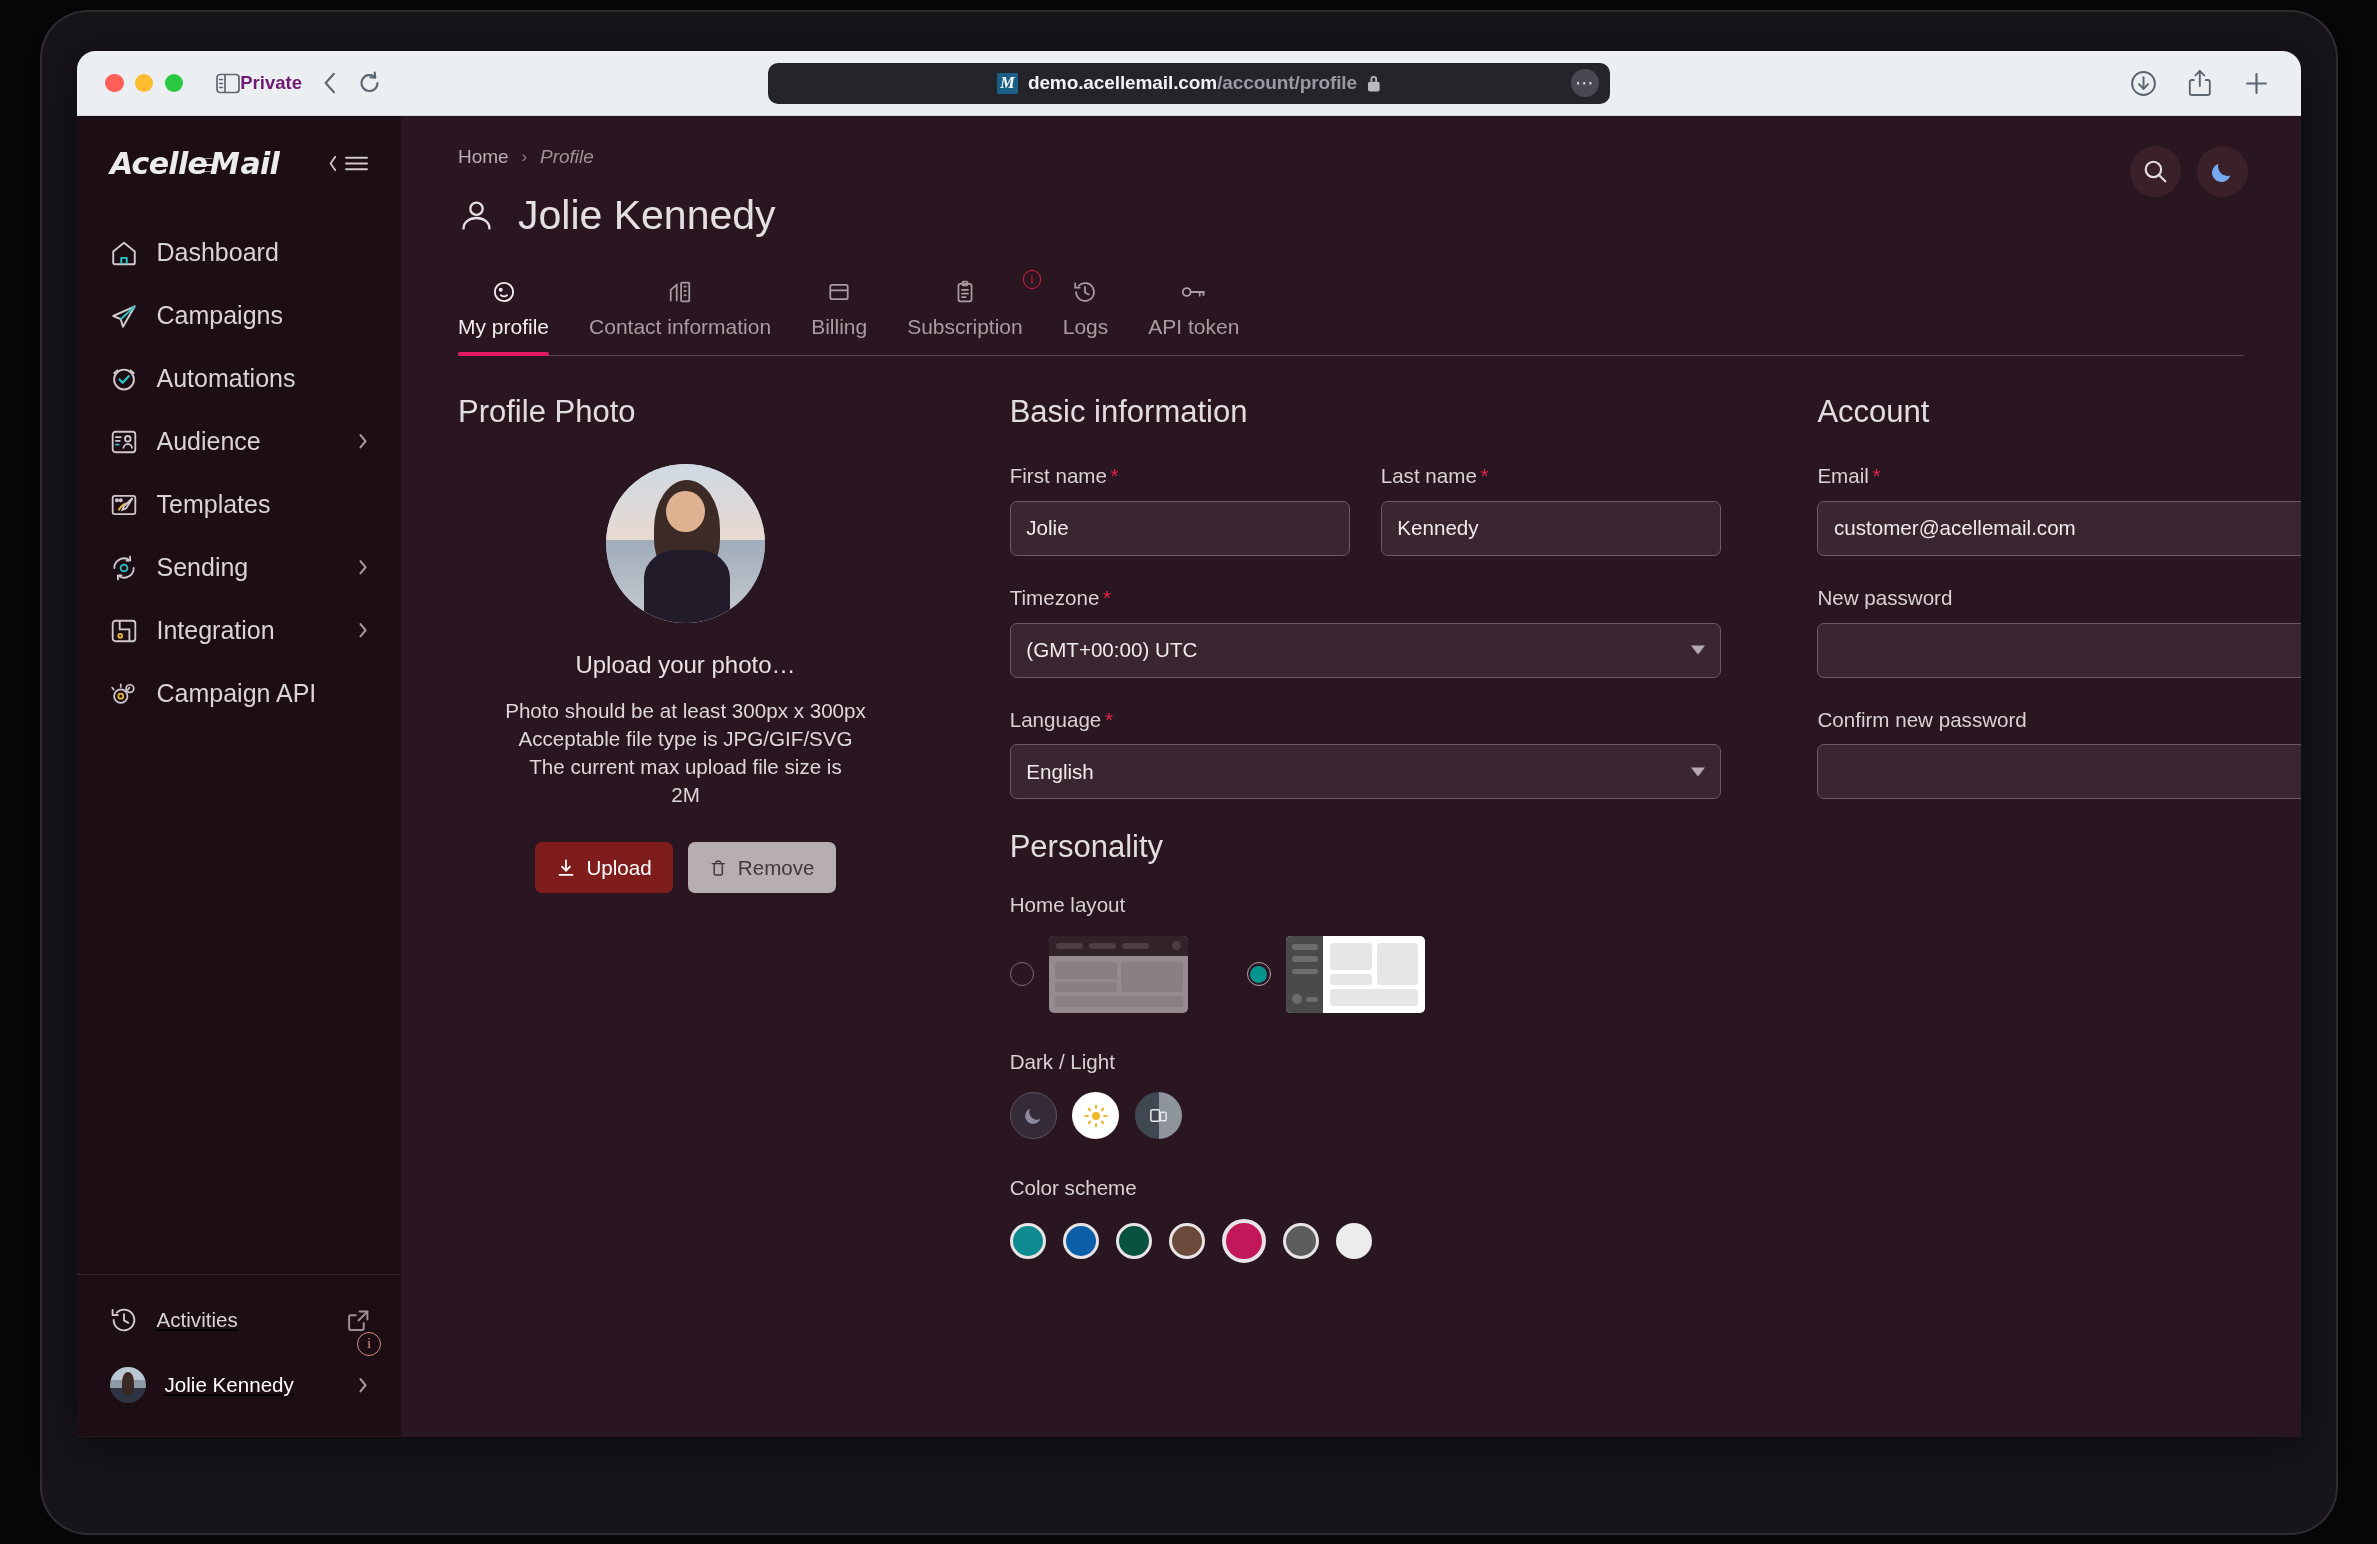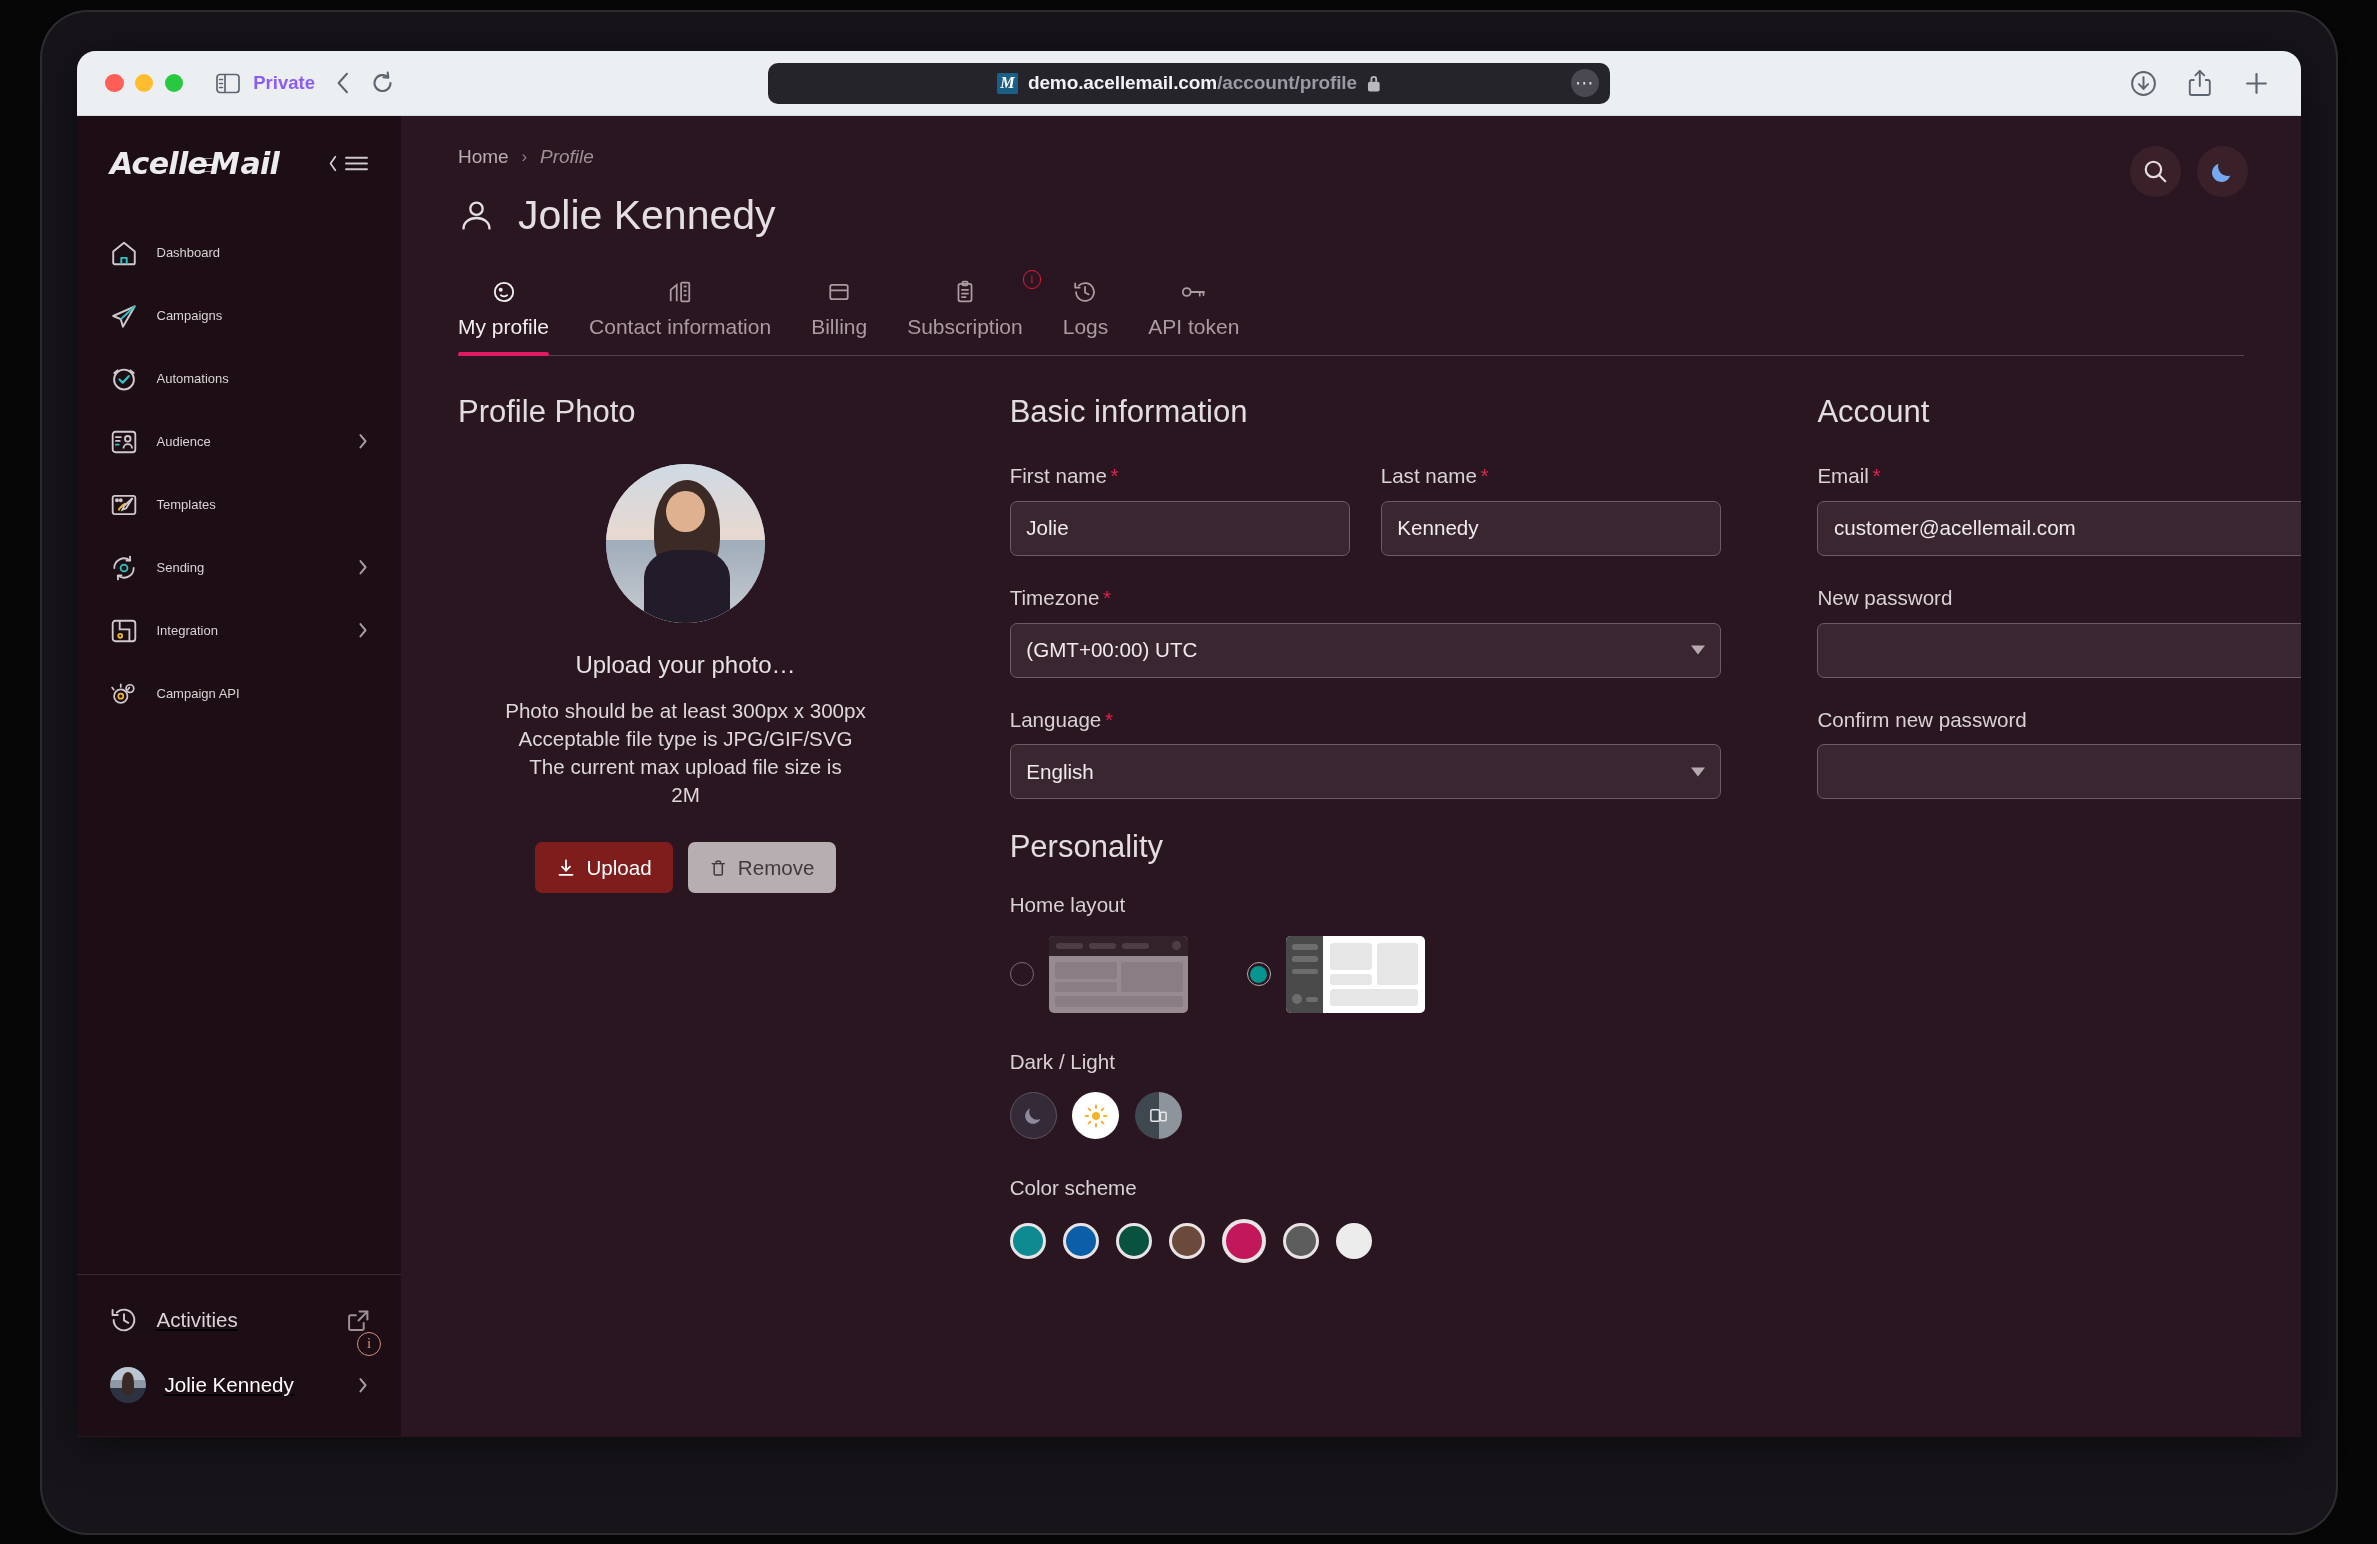--- a/index.html
+++ b/index.html
@@ -41,22 +41,22 @@
     border-bottom: 0.7px solid #d6dbdf;
   }
   .lights { display: flex; gap: 11.4px; margin-left: 28px; }
   .light { width: 18.5px; height: 18.5px; border-radius: 50%; }
   .l-red { background: #ff5f57; }
   .l-yellow { background: #febc2e; }
   .l-green { background: #28c840; }
 
   .chrome-left { display: flex; align-items: center; gap: 18.5px; margin-left: 33px; }
   .chrome-btn {
-    display: flex; align-items: center; gap: 13px;
-    color: #8b5cf6; font-size: 18.5px; font-weight: 600;
+    display: flex; align-items: center; gap: 0;
+    color: #701a75; font-size: 18.5px; font-weight: 600;
   }
   .ico { display: inline-flex; align-items: center; justify-content: center; }
 
   .urlwrap {
     position: absolute; left: 50%; transform: translateX(-50%);
     width: 842px; height: 41px;
   }
   .urlbar {
     width: 100%; height: 100%;
     background: #26242b; border-radius: 10px;
@@ -106,21 +106,21 @@
     content: ""; position: absolute; left: -12.8px; top: 50%;
     width: 15.6px; height: 2.1px; background: #ececee;
     box-shadow: 0 -6.4px 0 -0.7px #ececee, 0 6.4px 0 -0.7px #ececee;
   }
   .collapse { display: flex; align-items: center; gap: 3.6px; cursor: pointer; }
 
   .nav { margin-top: 40px; flex: 1; }
   .nav-item {
     display: flex; align-items: center; gap: 18.5px;
     padding: 0 31px 0 33px; height: 63px;
-    color: #d9d4d6; font-size: 13px; cursor: pointer;
+    color: #d9d4d6; font-size: 25px; cursor: pointer;
   }
   .nav-item .label { flex: 1; }
 
   .side-foot { border-top: 0.7px solid #3a2630; padding: 12.8px 0 18.5px; text-decoration: underline; }
   .foot-item {
     display: flex; align-items: center; gap: 18.5px;
     padding: 0 31px 0 33px; height: 65px;
     color: #d9d4d6; font-size: 20.6px; cursor: pointer;
   }
   .foot-item .label { flex: 1; }

